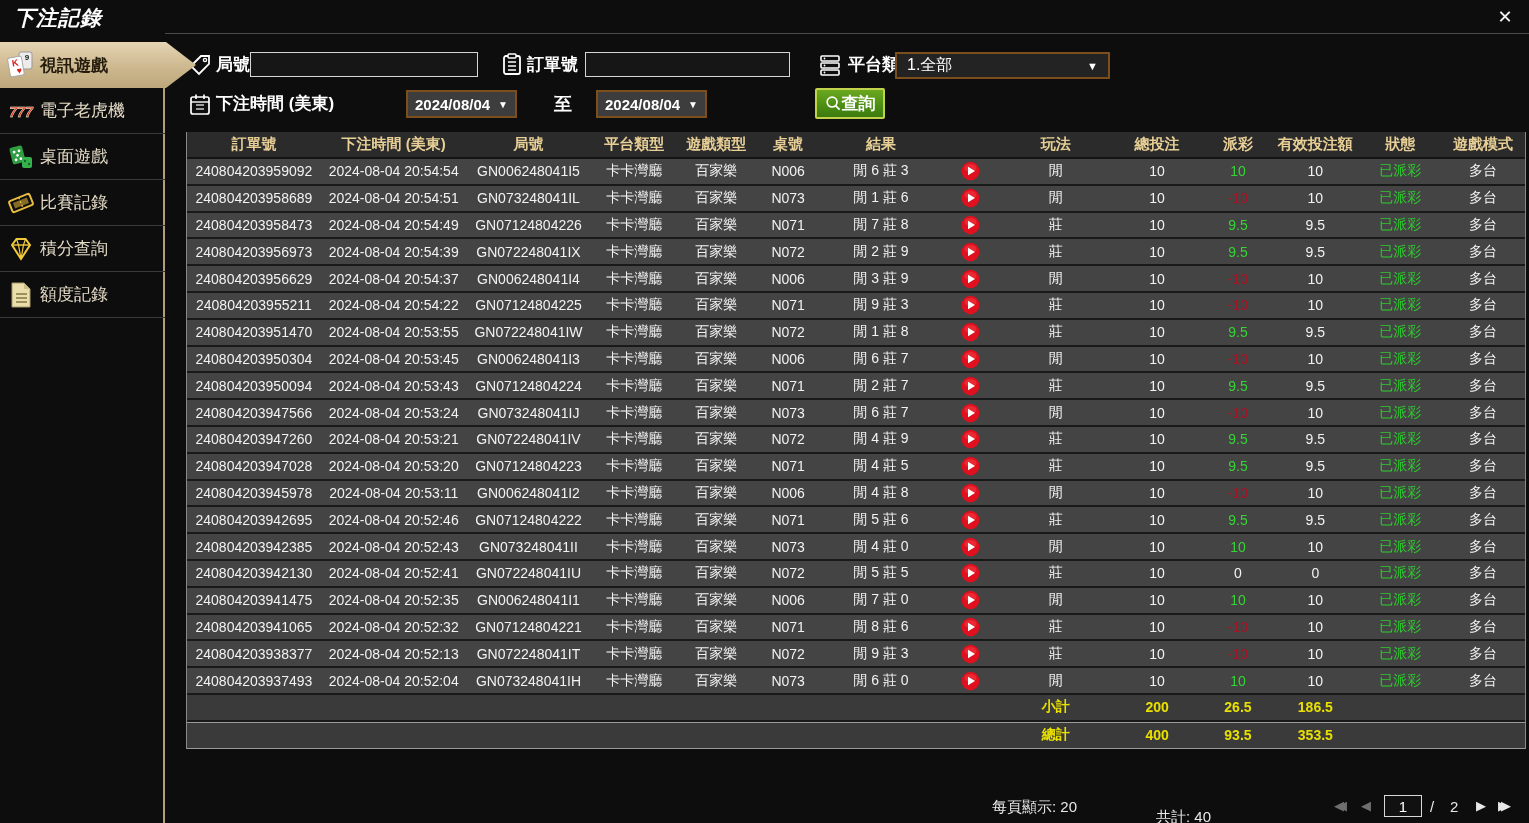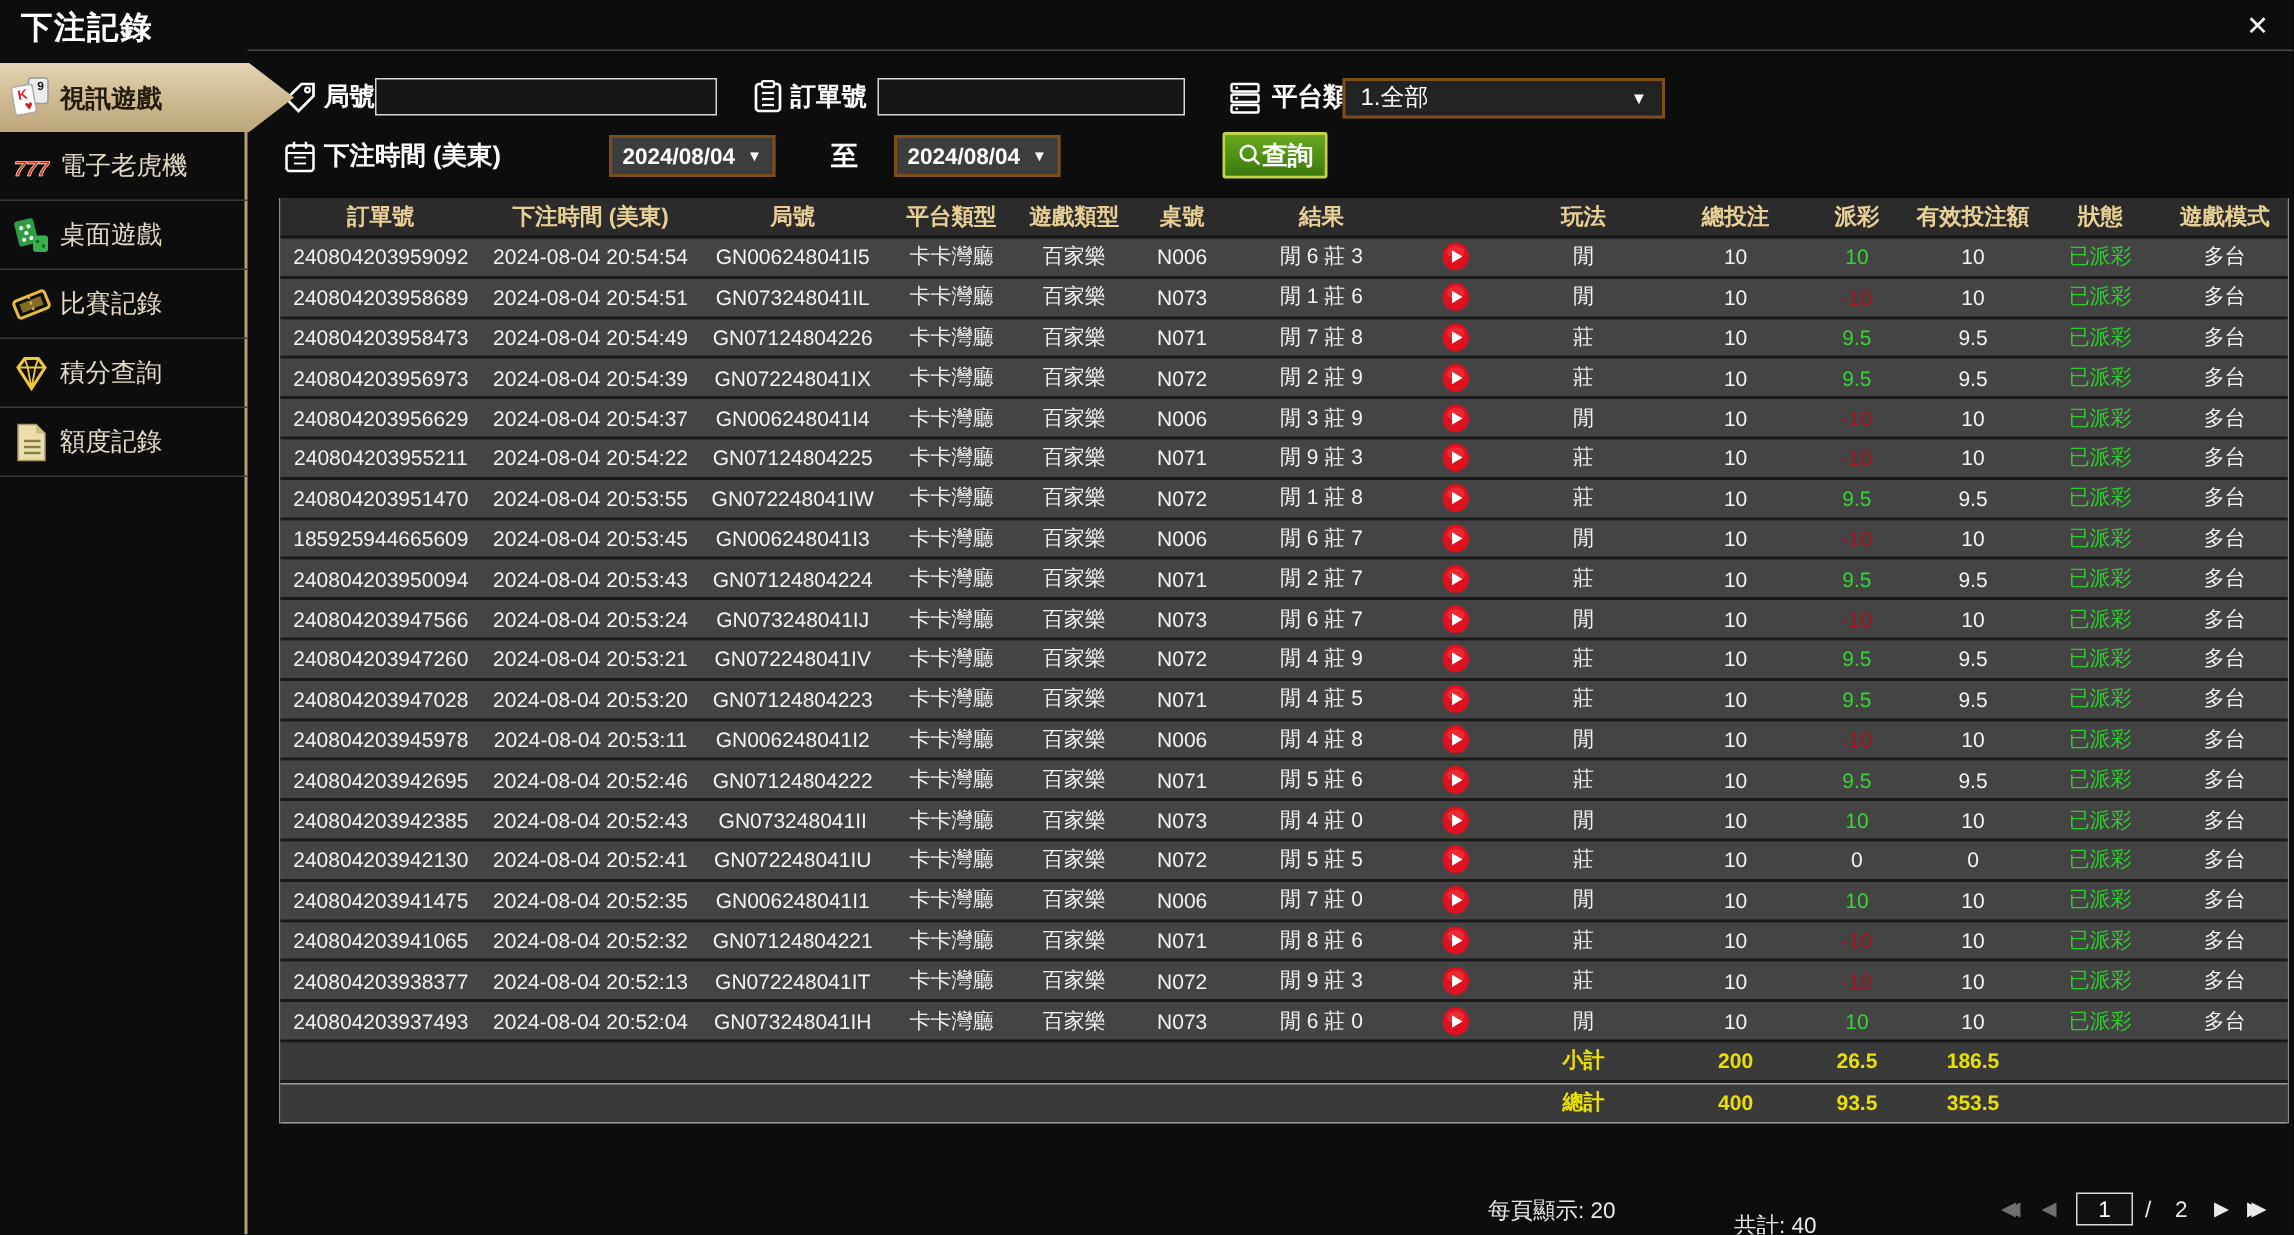--- a/index.html
+++ b/index.html
@@ -2,21 +2,21 @@
 <html><head>
 <meta charset="utf-8">
 <style>
   * { margin:0; padding:0; box-sizing:border-box; }
   html,body { width:1529px; height:823px; background:#0b0b0b; overflow:hidden;
               font-family:"Liberation Sans","DejaVu Sans",sans-serif; }
   .abs { position:absolute; }
   #stage { position:relative; width:1529px; height:823px; background:#0d0d0d; }
 
   
-  #titlebar { left:0; top:0; width:1529px; height:18px; }
+  #titlebar { left:0; top:0; width:1529px; height:18px;font-style:italic; }
   #title { left:14px; top:4px; font-size:21px; font-weight:bold; color:#fff; letter-spacing:1px; }
   #closeBtn { right:12px; top:6px; width:24px; height:22px; color:#f2f2f2; font-size:18px;
               font-weight:bold; text-align:center; cursor:pointer; line-height:22px; }
   #titleRule { left:165px; top:33px; width:1364px; height:1px; background:#4a4a4a; }
 
   
   #sidebar { left:0; top:42px; width:200px; }
   #sideRail { left:163px; top:42px; width:2px; height:781px; background:#b39e77; }
   .side-item { position:relative; width:165px; height:46px; display:flex; align-items:center;
                border-bottom:1px solid #3a3a3a; color:#e3dac6; font-size:17px; cursor:pointer; }
@@ -385,21 +385,21 @@
             </svg>
           </div>
           <div class="cell c9">莊</div>
           <div class="cell c10">10</div>
           <div class="cell c11 pos">9.5</div>
           <div class="cell c12">9.5</div>
           <div class="cell c13 status-ok">已派彩</div>
           <div class="cell c14">多台</div>
         </div>
         <div class="trow">
-          <div class="cell c1">185925944665609</div>
+          <div class="cell c1">240804203950304</div>
           <div class="cell c2">2024-08-04 20:53:45</div>
           <div class="cell c3">GN006248041I3</div>
           <div class="cell c4">卡卡灣廳</div>
           <div class="cell c5">百家樂</div>
           <div class="cell c6">N006</div>
           <div class="cell c7">閒 6 莊 7</div>
           <div class="cell c8 playwrap">
             <svg width="19" height="20" viewBox="0 0 19 20">
               <ellipse cx="9.5" cy="10" rx="8.8" ry="9.3" fill="#e1101e"></ellipse>
               <ellipse cx="9.5" cy="7" rx="6" ry="4" fill="#ff5a5a" opacity="0.35"></ellipse>

